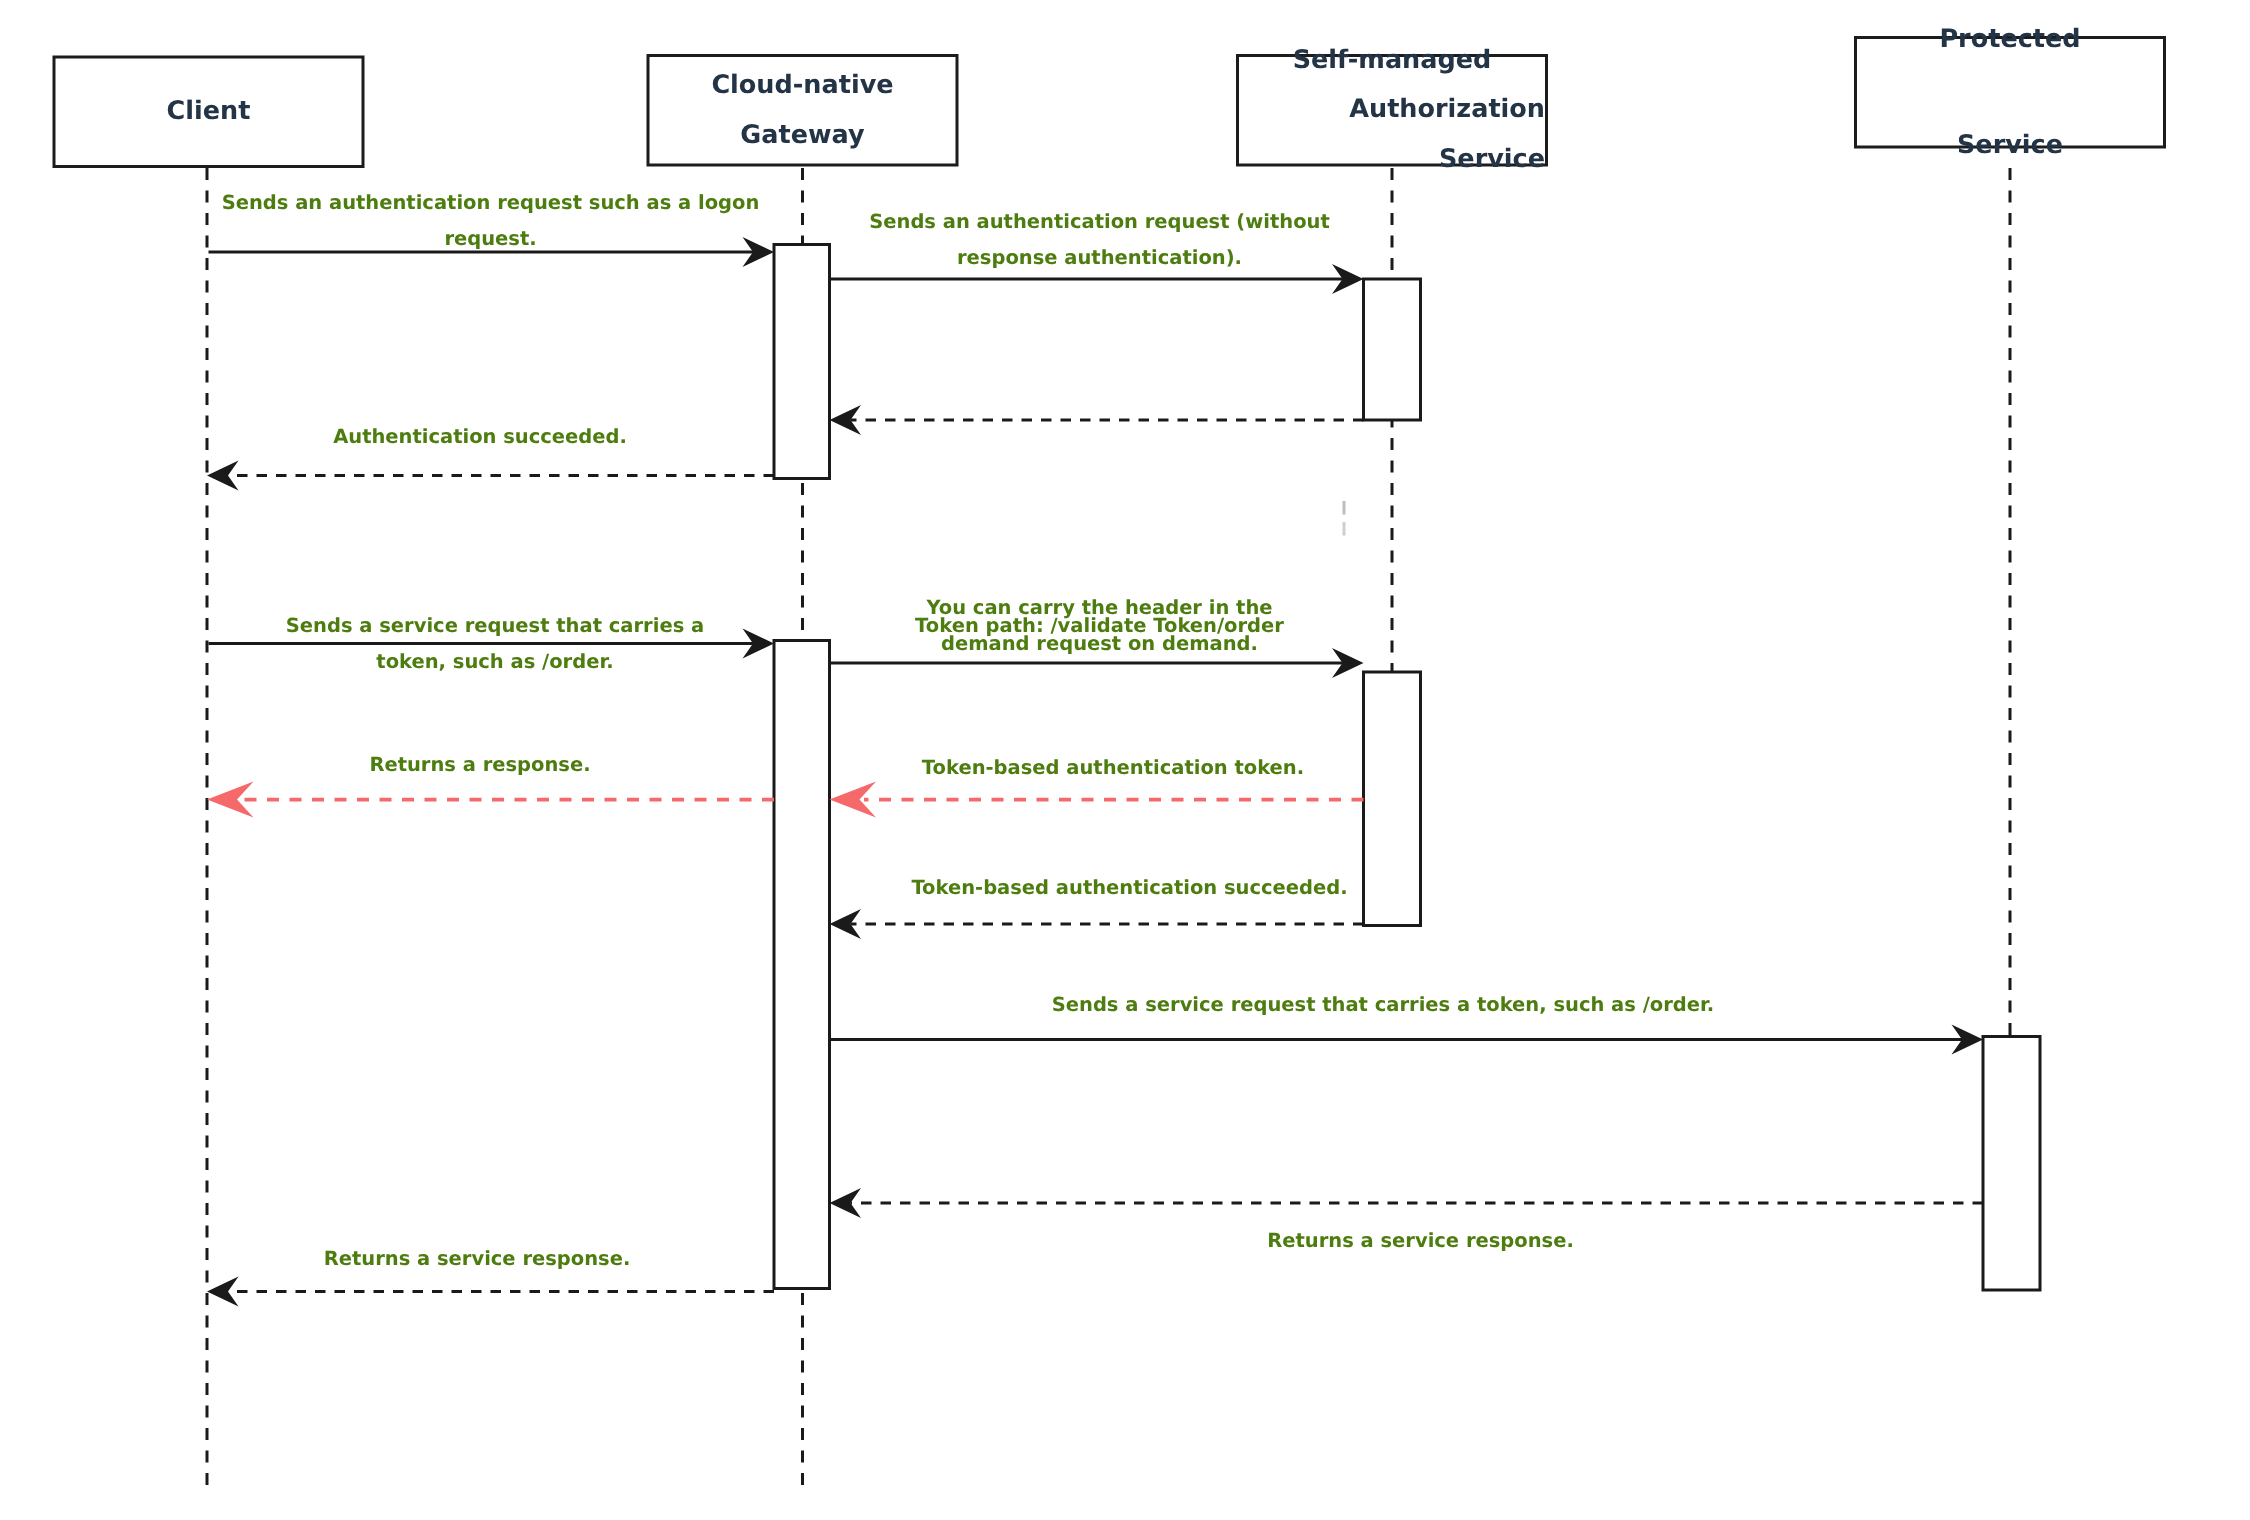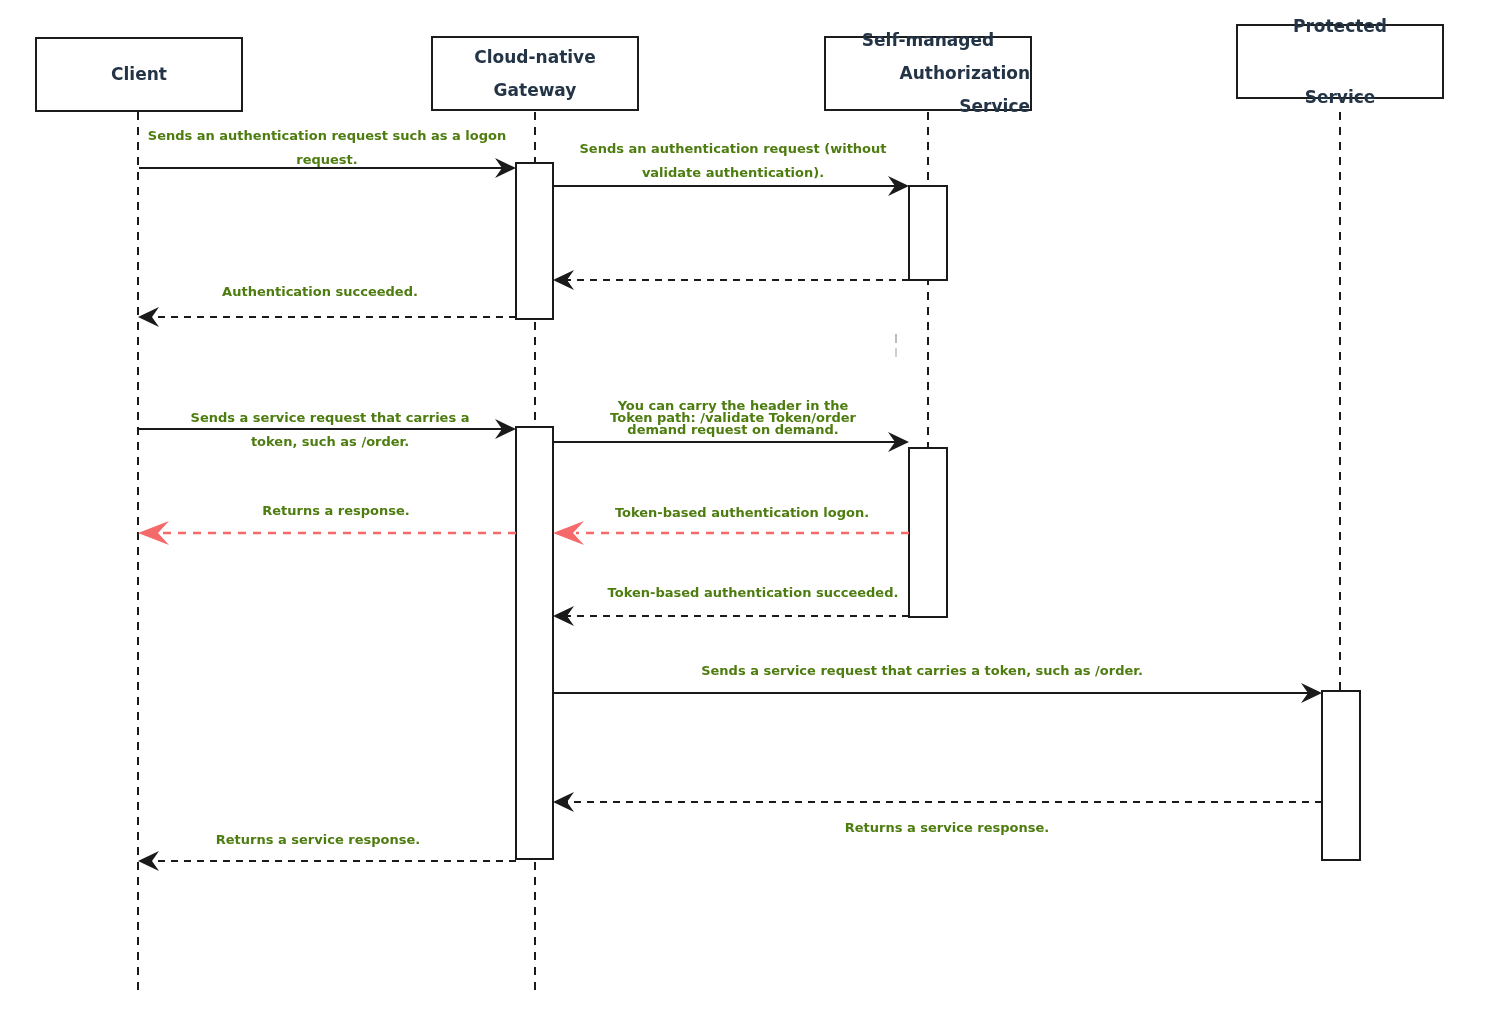--- a/index.html
+++ b/index.html
@@ -110,21 +110,21 @@
     <div>Service</div>
   </div>
 
   <div class="msg-label" style="left:327px;top:124px;">
     <div>Sends an authentication request such as a logon</div>
     <div>request.</div>
   </div>
 
   <div class="msg-label" style="left:733px;top:137px;">
     <div>Sends an authentication request (without</div>
-    <div>validate authentication).</div>
+    <div>response authentication).</div>
   </div>
 
   <div class="msg-label" style="left:320px;top:280px;">
     <div>Authentication succeeded.</div>
   </div>
 
   <div class="msg-label" style="left:733px;top:346px;margin-top:48px;">
     <div>You can carry the header in the</div>
     <div>demand request on demand.</div>
   </div>
@@ -132,24 +132,24 @@
   <div class="msg-label" style="left:330px;top:378px;margin-top:28px;">
     <div>Sends a service request that carries a</div>
     <div>token, such as /order.</div>
   </div>
 
   <div class="msg-label" style="left:733px;top:406px;">
     <div>Token path: /validate Token/order</div>
   </div>
 
   <div class="msg-label" style="left:742px;top:501px;">
-    <div>Token-based authentication logon.</div>
+    <div>Token-based authentication token.</div>
   </div>
 
-  <div class="msg-label" style="left:320px;top:499px;margin-left:16px;">
+  <div class="msg-label" style="left:320px;top:499px;">
     <div>Returns a response.</div>
   </div>
 
   <div class="msg-label" style="left:753px;top:581px;">
     <div>Token-based authentication succeeded.</div>
   </div>
 
   <div class="msg-label" style="left:922px;top:659px;">
     <div>Sends a service request that carries a token, such as /order.</div>
   </div>

